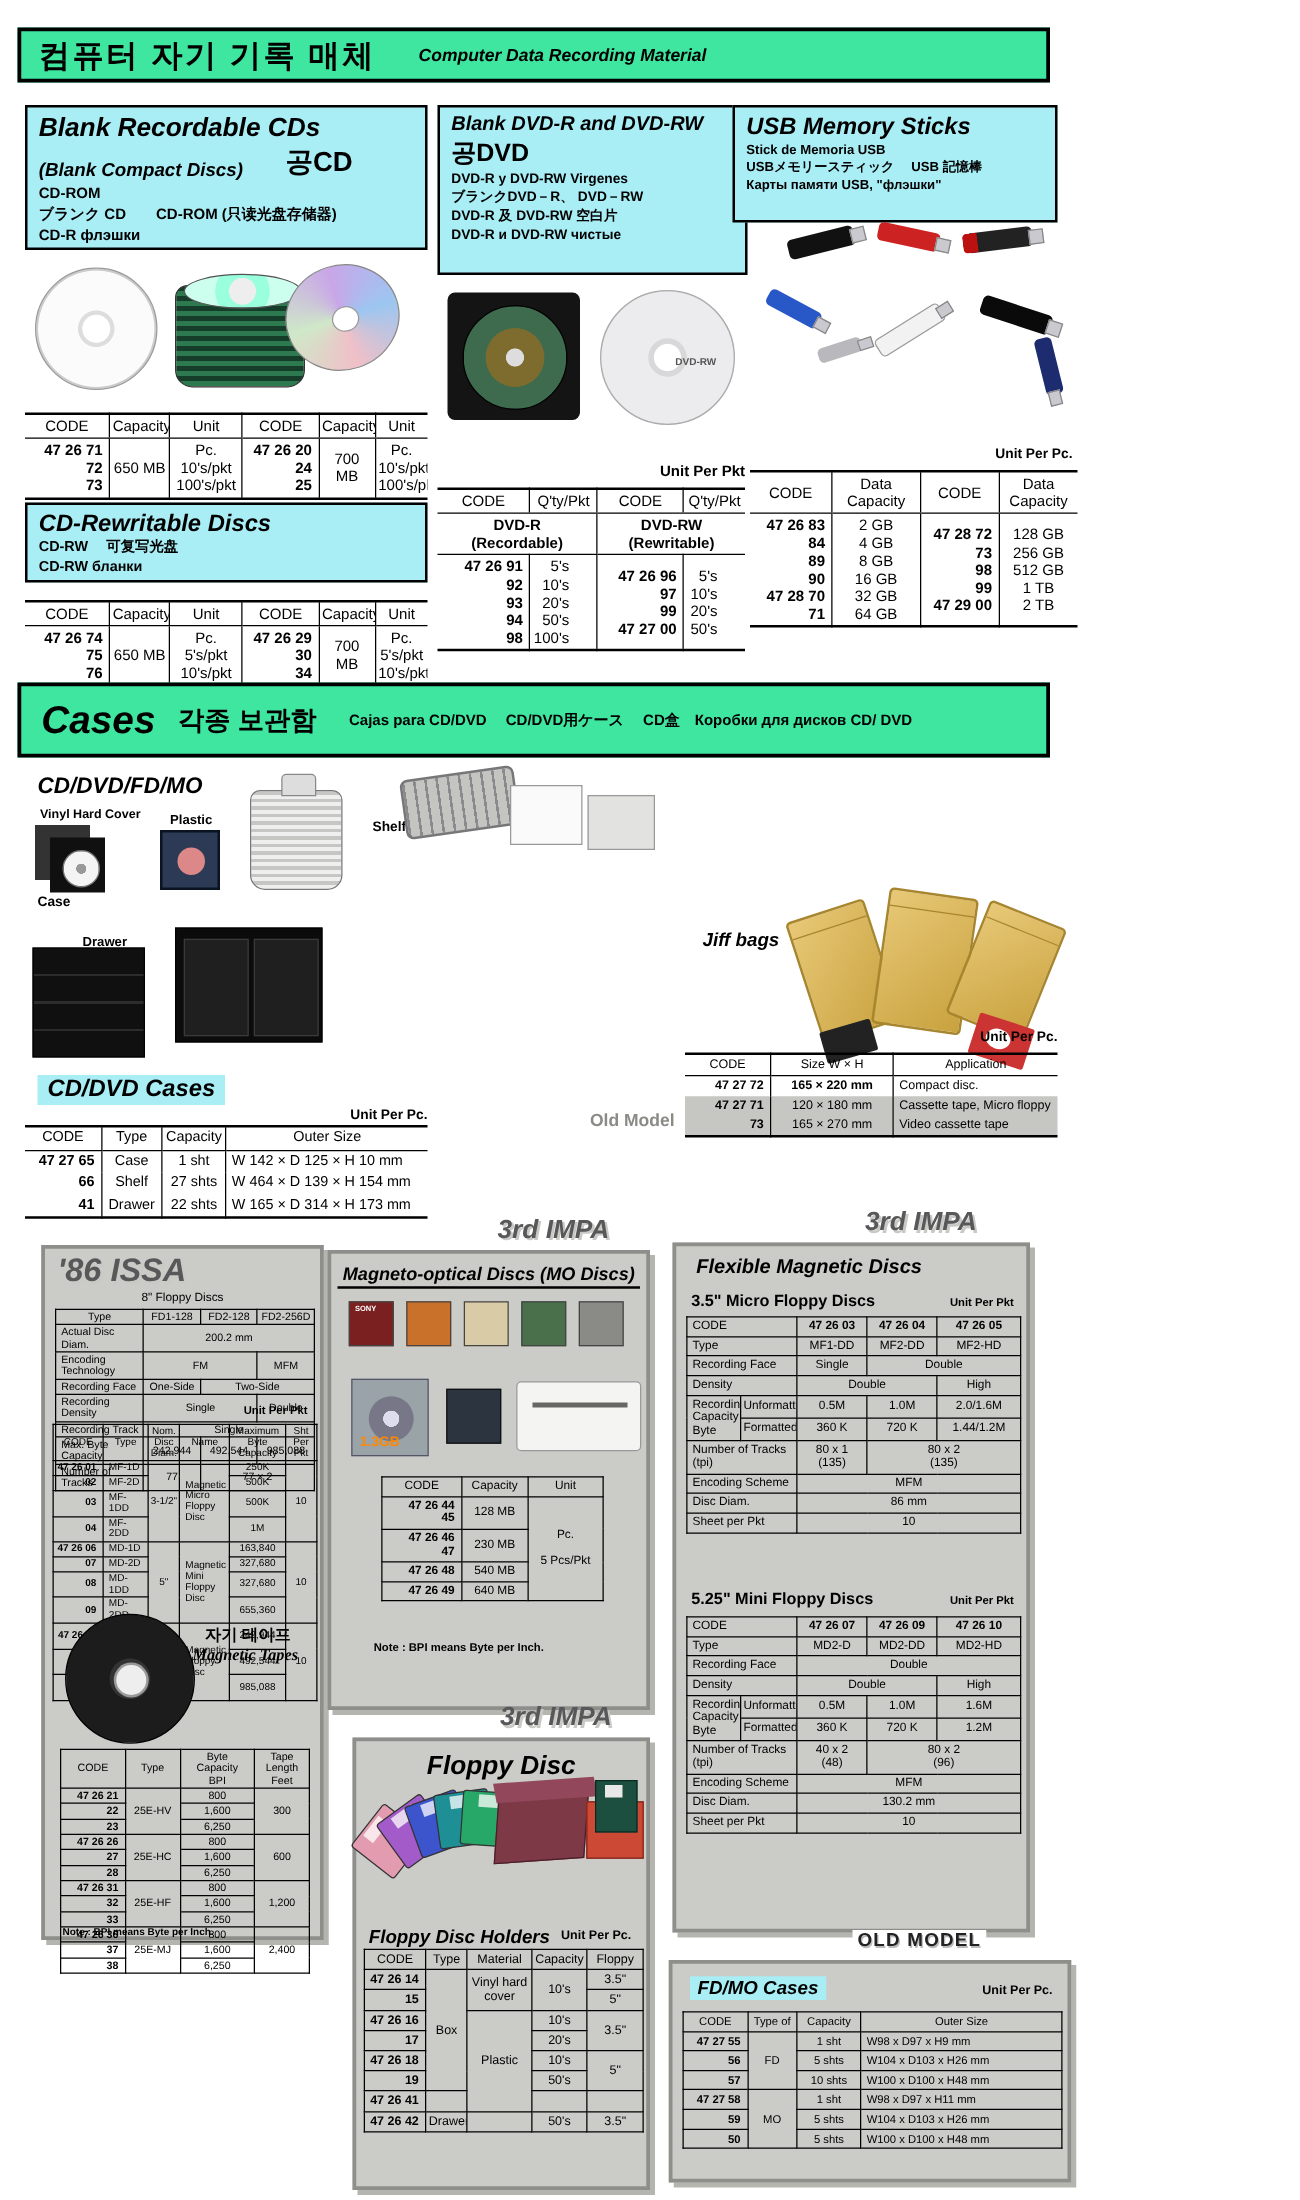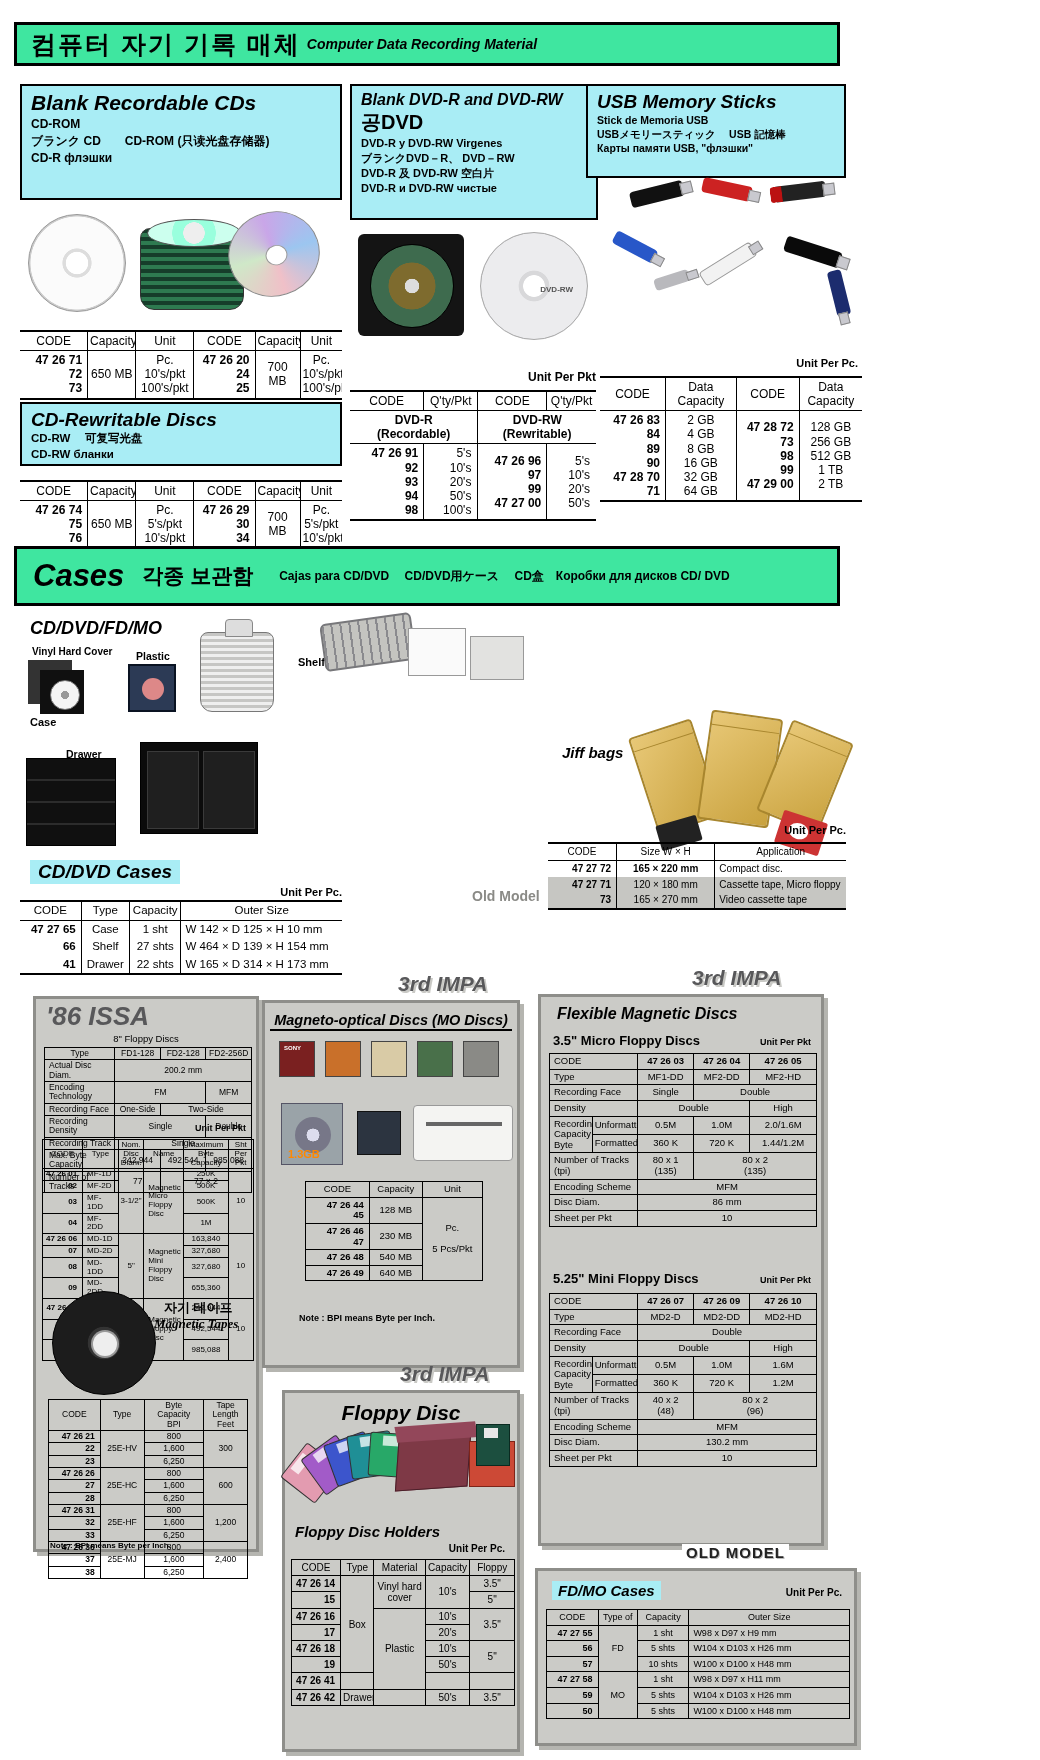--- a/index.html
+++ b/index.html
@@ -4,21 +4,21 @@
 <style>
   * { margin:0; padding:0; box-sizing:border-box; }
   html,body { background:#fff; }
   body { font-family:"Liberation Sans", sans-serif; color:#000; }
   #page { position:relative; width:1040px; height:1760px; background:#fff; overflow:hidden; }
 
   
   .banner { position:absolute; left:14px; top:22px; width:826px; height:44px;
     background:#3fe6a0; border:3px solid #000; display:flex; align-items:center; padding-left:14px; }
   .banner .ko { font-size:25px; font-weight:bold; letter-spacing:2px; }
-  .banner .en { font-style:italic; font-weight:bold; font-size:14px; margin-left:6px; }
+  .banner .en { font-style:italic; font-weight:bold; font-size:14px; margin-left:34px; }
 
   .banner2 { position:absolute; left:14px; top:546px; width:826px; height:60px;
     background:#3fe6a0; border:3px solid #000; display:flex; align-items:center; padding-left:16px; }
   .banner2 .big { font-size:31px; font-weight:bold; font-style:italic; }
   .banner2 .ko { font-size:21px; font-weight:bold; margin-left:18px; }
   .banner2 .sub { font-size:12px; font-weight:bold; margin-left:26px; }
 
   
   .cyanbox { position:absolute; background:#a9edf5; border:2px solid #000; padding:5px 9px; }
   .cyanbox .t1 { font-weight:bold; font-style:italic; }
@@ -43,21 +43,21 @@
   .jiffybox .tr1 { display:flex; align-items:baseline; }
   .jiffybox .t1 { font-size:17px; }
   .jiffybox .ko { font-size:13px; font-weight:bold; margin-left:10px; }
   .jiffybox .ln { font-size:11px; text-align:center; line-height:1.4; }
 
   
   table.tbl { border-collapse:collapse; table-layout:fixed; position:absolute; background:transparent; }
   .tbl td { text-align:center; vertical-align:middle; white-space:pre-line; padding:2px 2px; line-height:1.18; overflow:hidden; }
   .tbl .code { font-weight:bold; text-align:right; padding-right:5px; }
   .tbl .l { text-align:left; padding-left:4px; }
-  .tbl .r { text-align:right; padding-right:6px; }
+  .tbl .r { text-align:right; padding-right:22px; }
   .tbl .b { font-weight:bold; }
   .tbl .dim { background:#c6c6c2; }
 
   
   .open { border-top:2px solid #000; border-bottom:2px solid #000; }
   .open td { border-left:1px solid #000; }
   .open tr td:first-child { border-left:none; }
   .open tr.hd td { border-bottom:1px solid #000; }
 
   
@@ -97,21 +97,21 @@
   .motbl { left:40px; top:178px; width:178px; font-size:10px; }
 
   .flex-title { position:absolute; left:16px; top:8px; font-weight:bold; font-style:italic; font-size:16px; }
   .sec-sub { position:absolute; font-weight:bold; font-size:13px; }
   .ftbl { font-size:9.5px; }
   .ftbl td { padding:2px 2px; line-height:1.12; }
   .t35  { left:8px; top:56px;  width:268px; }
   .t525 { left:8px; top:296px; width:268px; }
 
   .fl-title { position:absolute; top:8px; width:100%; text-align:center; font-weight:bold; font-style:italic; font-size:21px; }
-  .holders-title { position:absolute; left:10px; top:130px; font-weight:bold; font-style:italic; font-size:15px; }
+  .holders-title { position:absolute; left:10px; top:148px; font-weight:bold; font-style:italic; font-size:15px; }
   .holdtbl { left:6px; top:166px; width:224px; font-size:10px; }
 
   .oldmodel { position:absolute; left:682px; top:1544px; font-size:15px; font-weight:bold; letter-spacing:1px; color:#222; text-shadow:1px 1px 0 #bbb; background:#fff; padding:0 4px; }
   .fdmo-title { position:absolute; left:14px; top:10px; font-weight:bold; font-style:italic; font-size:15px; background:#a9edf5; padding:1px 6px; }
   .fdmotbl { left:8px; top:38px; width:304px; font-size:9px; }
   .fdmotbl td { padding:2px 2px; }
 
   .cc-title { position:absolute; left:30px; top:860px; font-weight:bold; font-style:italic; font-size:19px; background:#a9edf5; padding:1px 8px; }
   .cases-h { position:absolute; left:30px; top:618px; font-weight:bold; font-style:italic; font-size:18px; }
   .imglbl { position:absolute; font-weight:bold; font-size:10.5px; }
@@ -210,20 +210,24 @@
 
 <div id="page">
 
   <div class="banner">
     <span class="ko">컴퓨터 자기 기록 매체</span>
     <span class="en">Computer Data Recording Material</span>
   </div>
 
   <div class="cyanbox cdbox">
     <div class="t1">Blank Recordable CDs</div>
+    <div class="row2">
+      <span class="t2">(Blank Compact Discs)</span>
+      <span class="kr">공CD</span>
+    </div>
     <div class="ln">CD-ROM</div>
     <div class="ln">ブランク CD　　CD-ROM (只读光盘存储器)</div>
     <div class="ln">CD-R флэшки</div>
   </div>
 
   <div class="gfx" style="left:28px;top:206px;width:316px;height:118px;">
     <div class="gfx disc-white" style="left:0;top:8px;"></div>
     <div class="gfx disc-stack" style="left:112px;top:22px;"></div>
     <div class="gfx disc-tilt" style="left:200px;top:2px;"></div>
   </div>

